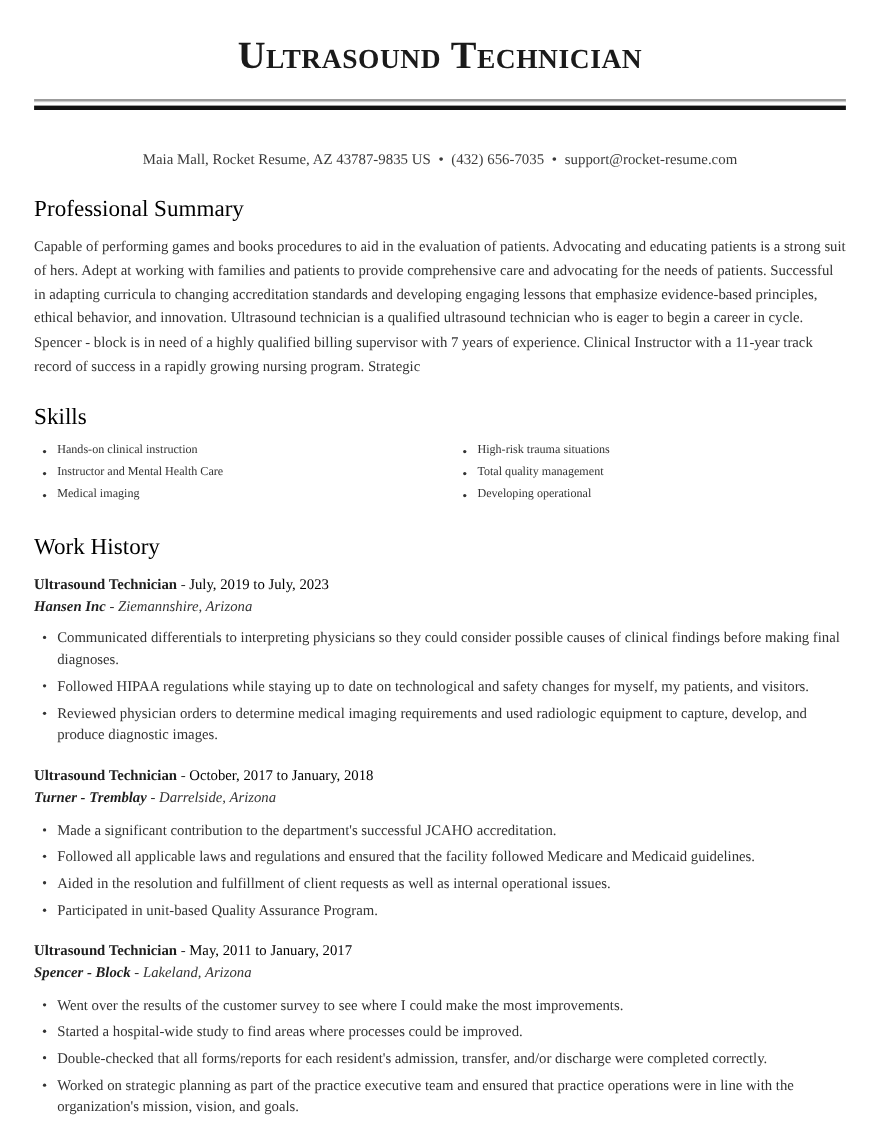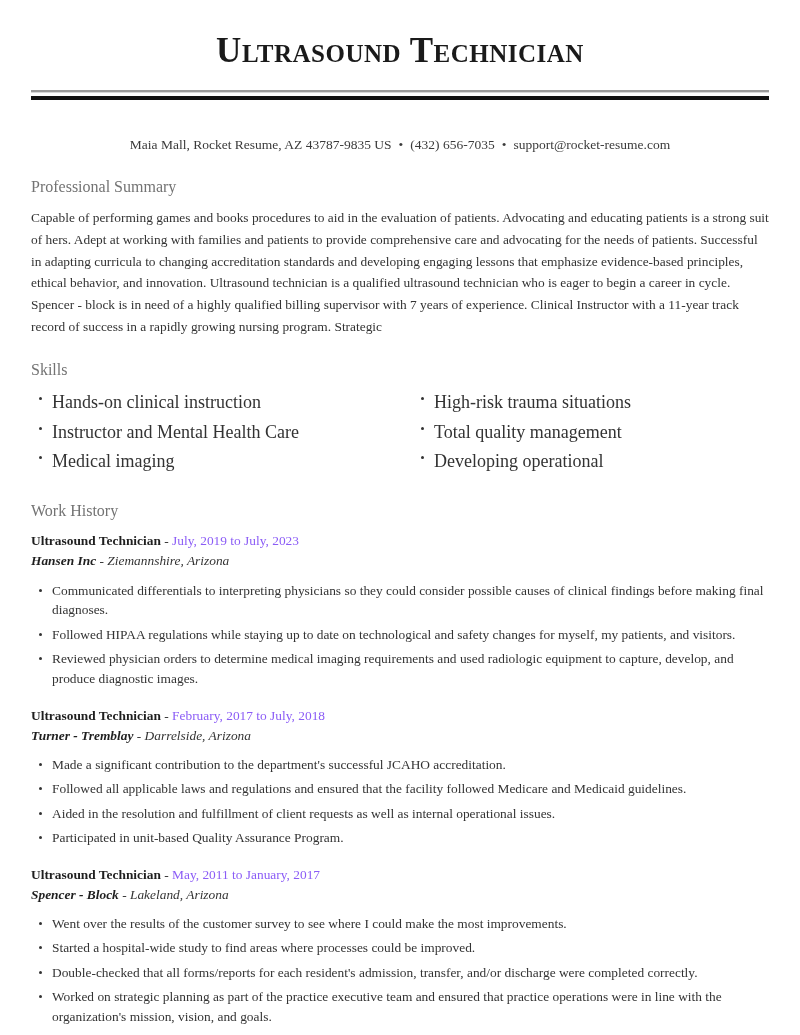--- a/index.html
+++ b/index.html
@@ -61,23 +61,23 @@
     display: inline-block;
     padding: 0 7px;
     color: #3a3a3a;
   }
   
   .section {
     margin-top: 22px;
   }
   .section-heading {
     font-family: "Liberation Serif", "DejaVu Serif", serif;
-    font-size: 16px;
+    font-size: 21px;
     font-weight: normal;
-    color: #737373;
+    color: #000000;
     margin: 0 0 11px 0;
     line-height: 1.2;
   }
   .summary-text {
     font-size: 13.4px;
     line-height: 1.62;
     color: #333333;
     text-align: left;
     margin: 0;
   }
@@ -94,21 +94,21 @@
     padding-left: 13px;
   }
   ul.bullets {
     list-style: none;
     margin: 0;
     padding: 0;
   }
   ul.bullets > li {
     position: relative;
     padding-left: 21px;
-    font-size: 18px;
+    font-size: 11px;
     line-height: 1.35;
     color: #333333;
     margin-bottom: 5.5px;
   }
   ul.bullets > li::before {
     content: "";
     position: absolute;
     left: 8px;
     top: 7px;
     width: 3px;
@@ -130,21 +130,21 @@
   }
   .job-title {
     font-weight: bold;
     color: #1f1f1f;
   }
   .job-dash {
     color: #333333;
   }
   .job-dates {
     font-weight: normal;
-    color: #8b5cf6;
+    color: #000000;
   }
   .job-line-company {
     font-size: 13.4px;
     line-height: 1.5;
     color: #333333;
     font-style: italic;
   }
   .job-company {
     font-weight: bold;
     font-style: italic;
@@ -239,21 +239,21 @@
         <li>Communicated differentials to interpreting physicians so they could consider possible causes of clinical findings before making final diagnoses.</li>
         <li>Followed HIPAA regulations while staying up to date on technological and safety changes for myself, my patients, and visitors.</li>
         <li>Reviewed physician orders to determine medical imaging requirements and used radiologic equipment to capture, develop, and produce diagnostic images.</li>
       </ul>
     </div>
 
     <div class="job">
       <div class="job-line-title">
         <span class="job-title">Ultrasound Technician</span>
         <span class="job-dash">-</span>
-        <span class="job-dates">February, 2017 to July, 2018</span>
+        <span class="job-dates">October, 2017 to January, 2018</span>
       </div>
       <div class="job-line-company">
         <span class="job-company">Turner - Tremblay</span>
         <span class="job-location">-</span>
         <span class="job-location">Darrelside, Arizona</span>
       </div>
       <ul class="job-bullets">
         <li>Made a significant contribution to the department's successful JCAHO accreditation.</li>
         <li>Followed all applicable laws and regulations and ensured that the facility followed Medicare and Medicaid guidelines.</li>
         <li>Aided in the resolution and fulfillment of client requests as well as internal operational issues.</li>

